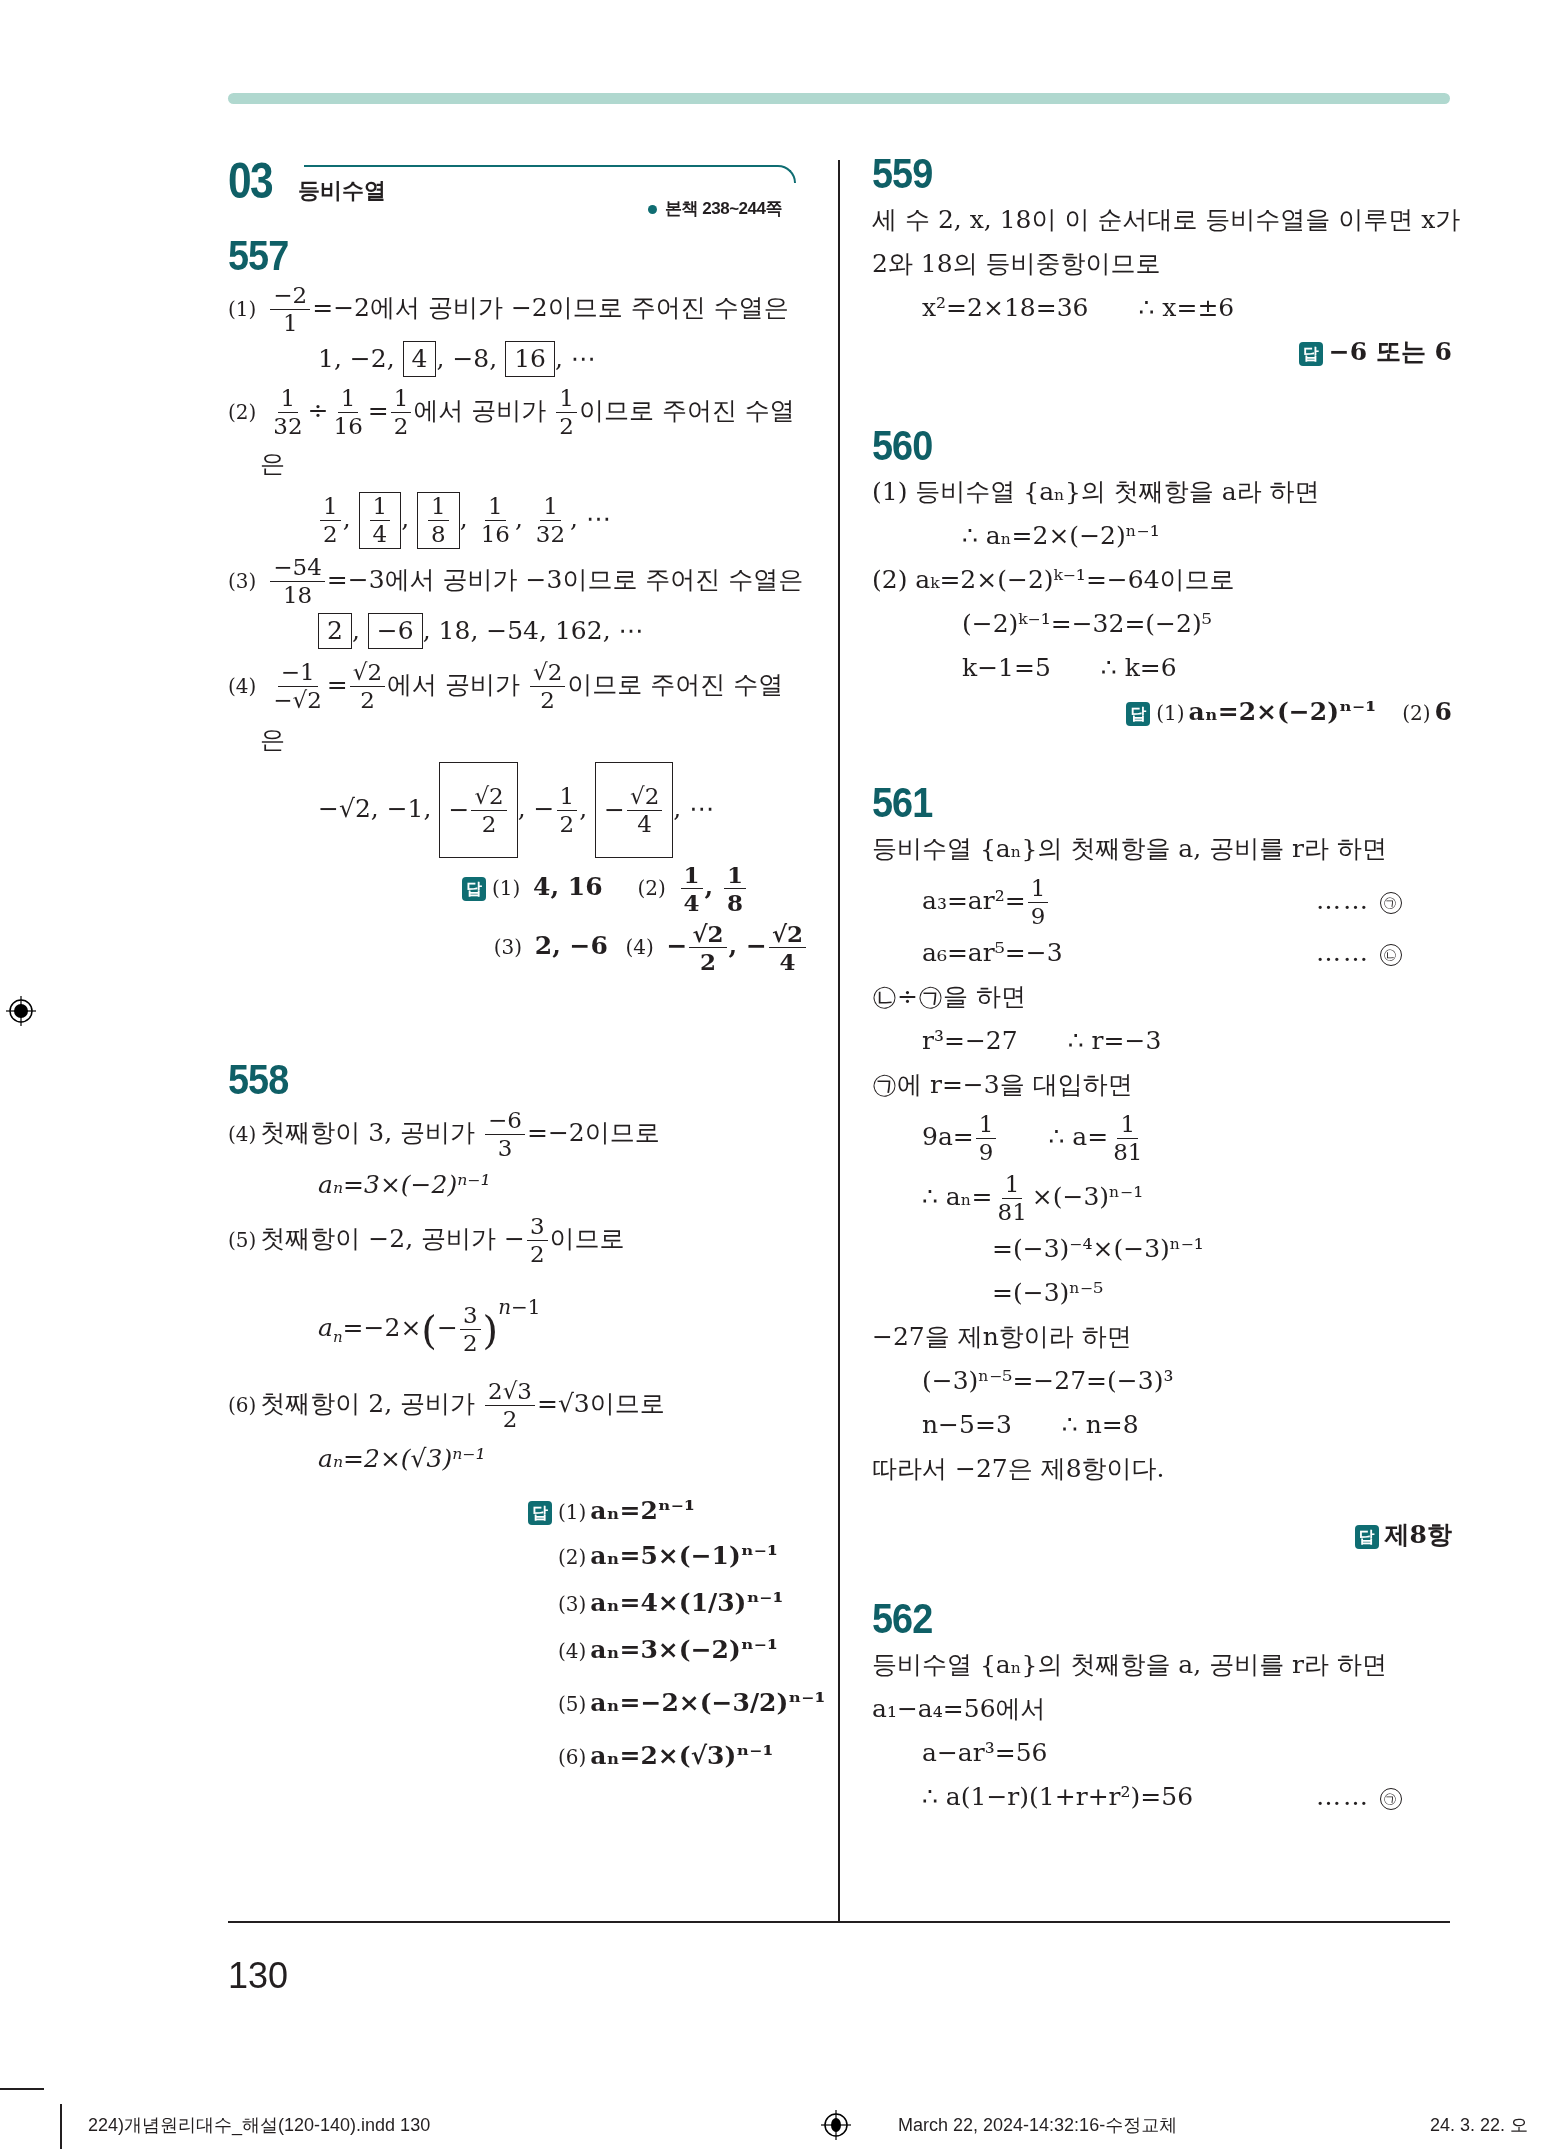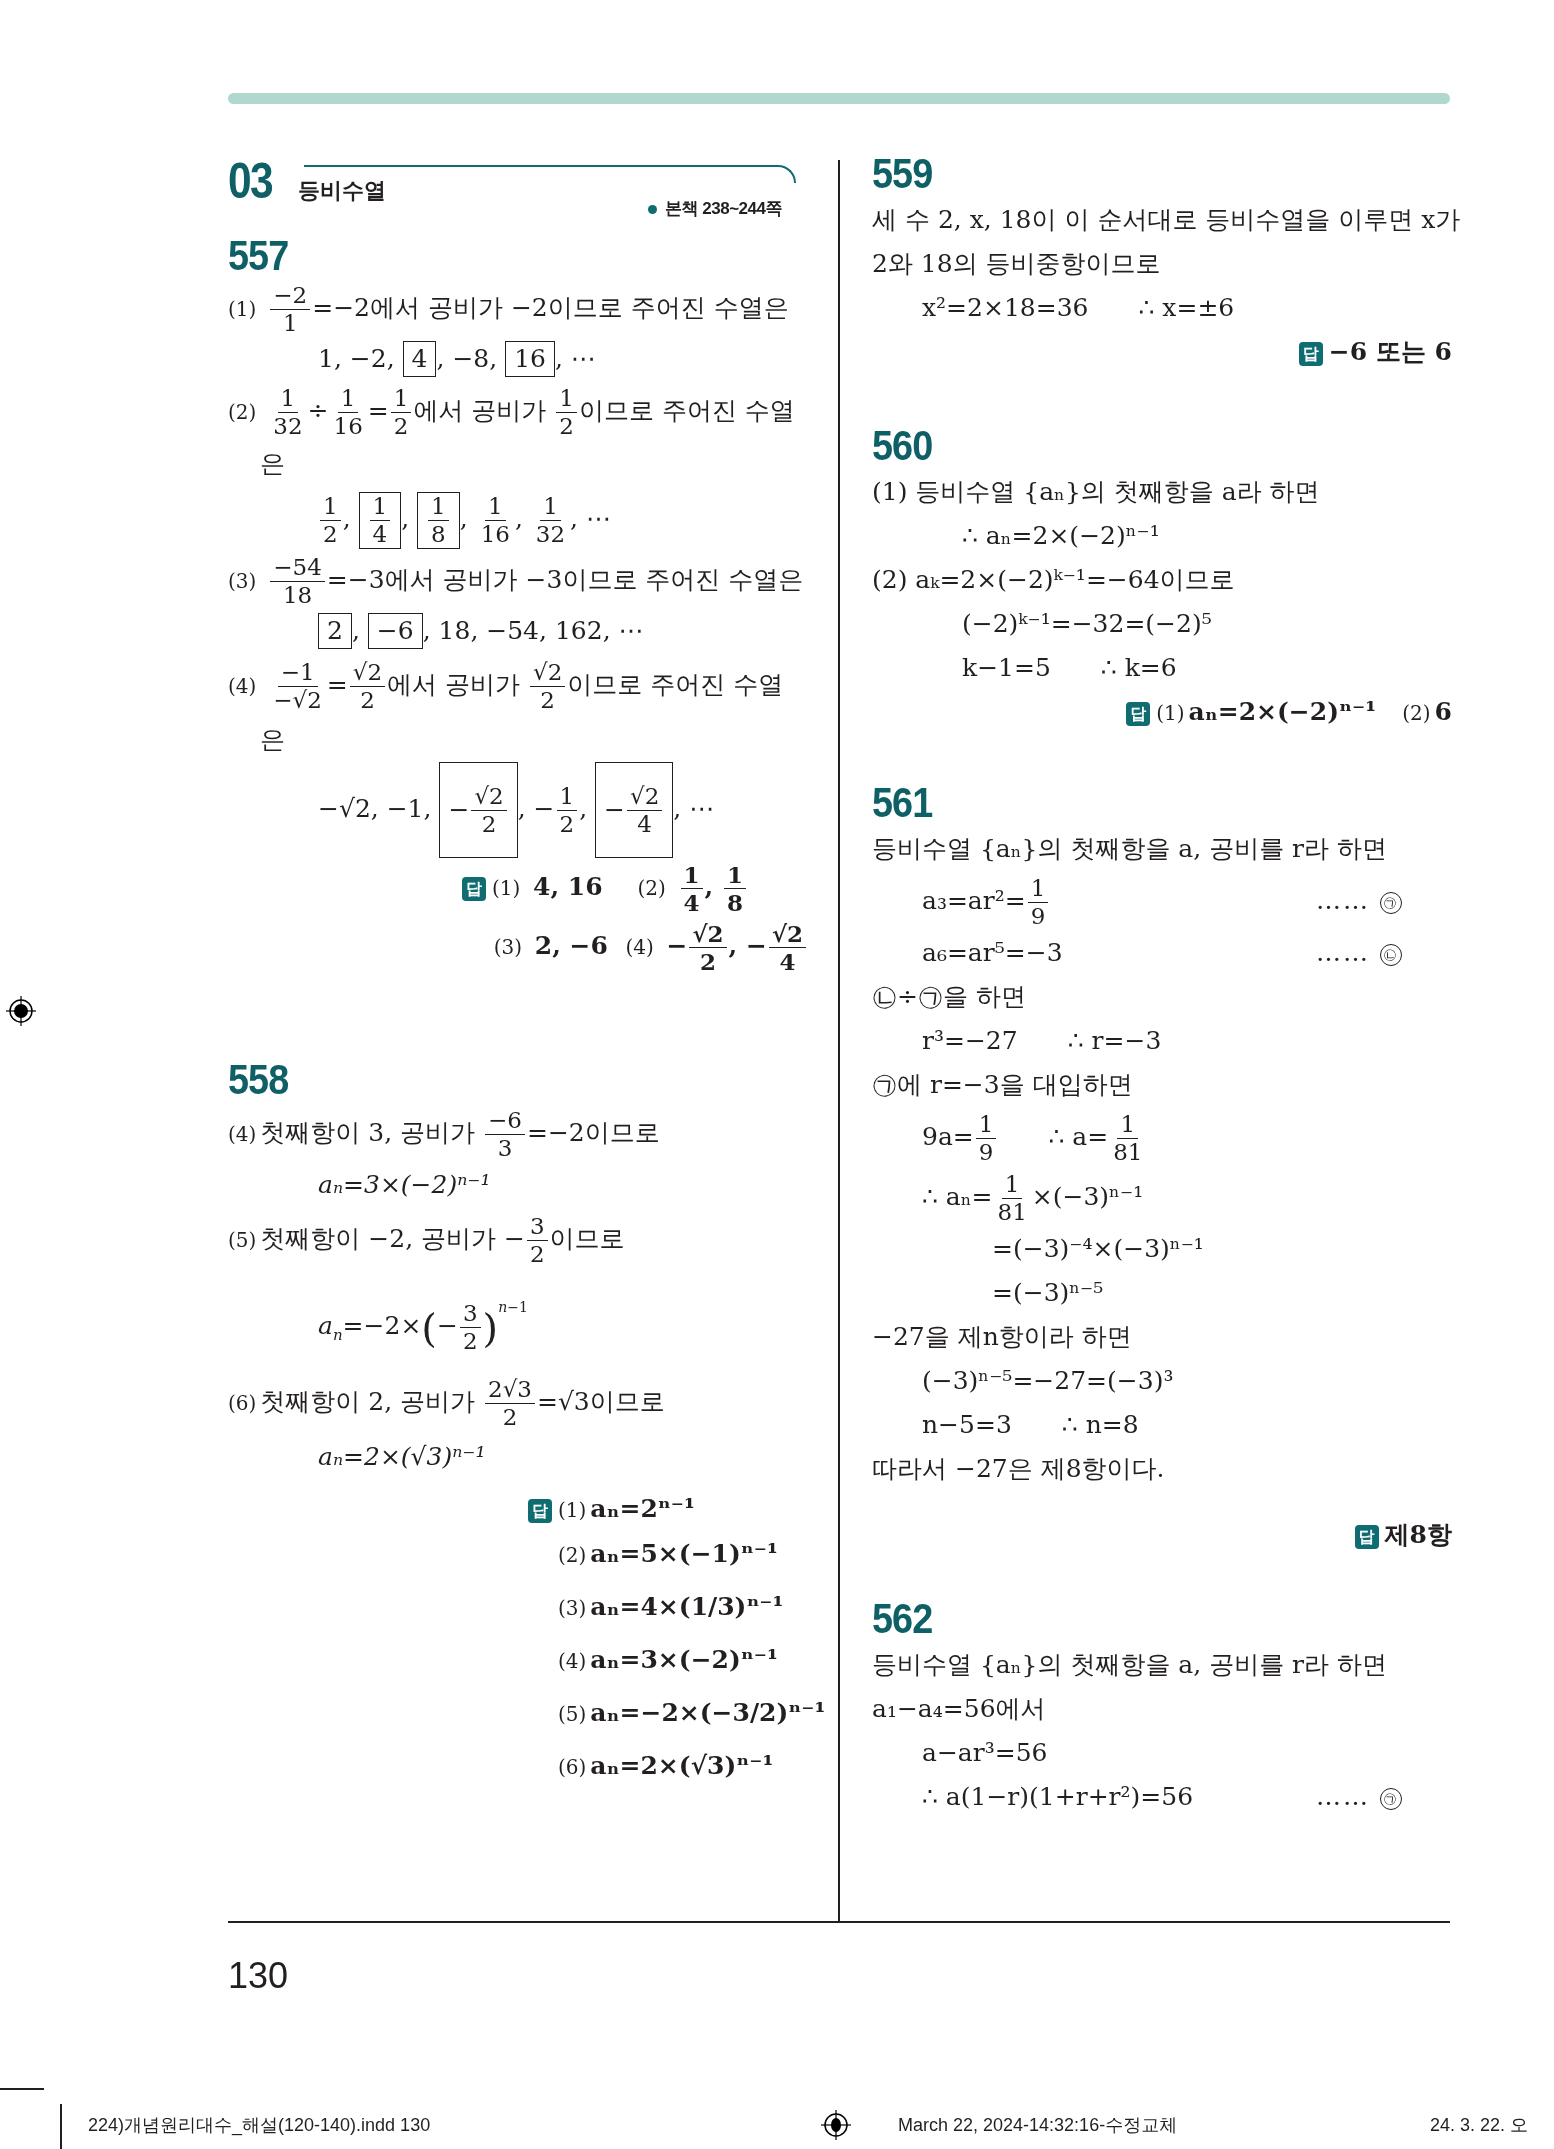--- a/index.html
+++ b/index.html
@@ -27,21 +27,21 @@
   .ind1 { padding-left:50px; }
   .ind2 { padding-left:90px; }
   .ind3 { padding-left:120px; }
   .lbl { font-size:20px; margin-right:4px; }
   i { font-style:italic; }
   .frac { display:inline-flex; flex-direction:column; align-items:center; vertical-align:middle; line-height:1; margin:0 2px; font-size:23px; }
   .frac .n { border-bottom:1.5px solid #231f20; padding:0 3px 2px; }
   .frac .d { padding:2px 3px 0; }
   .boxed { border:1.5px solid #231f20; padding:0 8px; display:inline-block; line-height:34px; }
   .boxed-tall { border:1.5px solid #231f20; padding:2px 8px; display:inline-flex; align-items:center; vertical-align:middle; }
-  sup { font-size:14px;text-align:right; }
+  sup { font-size:20px;text-align:right; }
   sub { font-size:15px; }
   .ans { text-align:right; font-weight:bold; font-size:25px; line-height:44px; white-space:nowrap; }
   .ans .lbl { font-weight:normal; }
   .dap { display:inline-block; width:24px; height:24px; background:#0f6d72; color:#fff; border-radius:4px;
          font-family:"Liberation Sans",sans-serif; font-size:16px; font-weight:bold; text-align:center; line-height:24px;
          vertical-align:middle; margin-right:6px; }
   .ansblock { padding-left:300px; }
   .ansblock .line { font-weight:bold; }
   .ansblock .lbl { font-weight:normal; }
   .tag { float:right; margin-right:50px; letter-spacing:2px; }
@@ -231,21 +231,21 @@
       <span class="lbl">(6)</span><span>첫째항이 2, 공비가</span>
       <span class="frac">
           <span class="n">2√3</span>
           <span class="d">2</span>
         </span><span>=√3이므로</span>
     </div>
     <div class="line ind2" style="font-style:italic">aₙ=2×(√3)ⁿ⁻¹</div>
     <div class="ansblock" style="margin-top:8px">
       <div class="line"><span class="dap">답</span><span class="lbl">(1)</span><span>aₙ=2ⁿ⁻¹</span></div>
       <div class="line" style="padding-left:30px"><span class="lbl">(2)</span><span>aₙ=5×(−1)ⁿ⁻¹</span></div>
-      <div class="line" style="padding-left:30px;line-height:60px"><span class="lbl">(3)</span><span>aₙ=4×(1/3)ⁿ⁻¹</span></div>
+      <div class="line" style="padding-left:30px;line-height:48px"><span class="lbl">(3)</span><span>aₙ=4×(1/3)ⁿ⁻¹</span></div>
       <div class="line" style="padding-left:30px"><span class="lbl">(4)</span><span>aₙ=3×(−2)ⁿ⁻¹</span></div>
       <div class="line" style="padding-left:30px;line-height:60px"><span class="lbl">(5)</span><span>aₙ=−2×(−3/2)ⁿ⁻¹</span></div>
       <div class="line" style="padding-left:30px"><span class="lbl">(6)</span><span>aₙ=2×(√3)ⁿ⁻¹</span></div>
     </div>
   </div>
 </div>
 
 <div class="abs col-right">
 
   <div>

